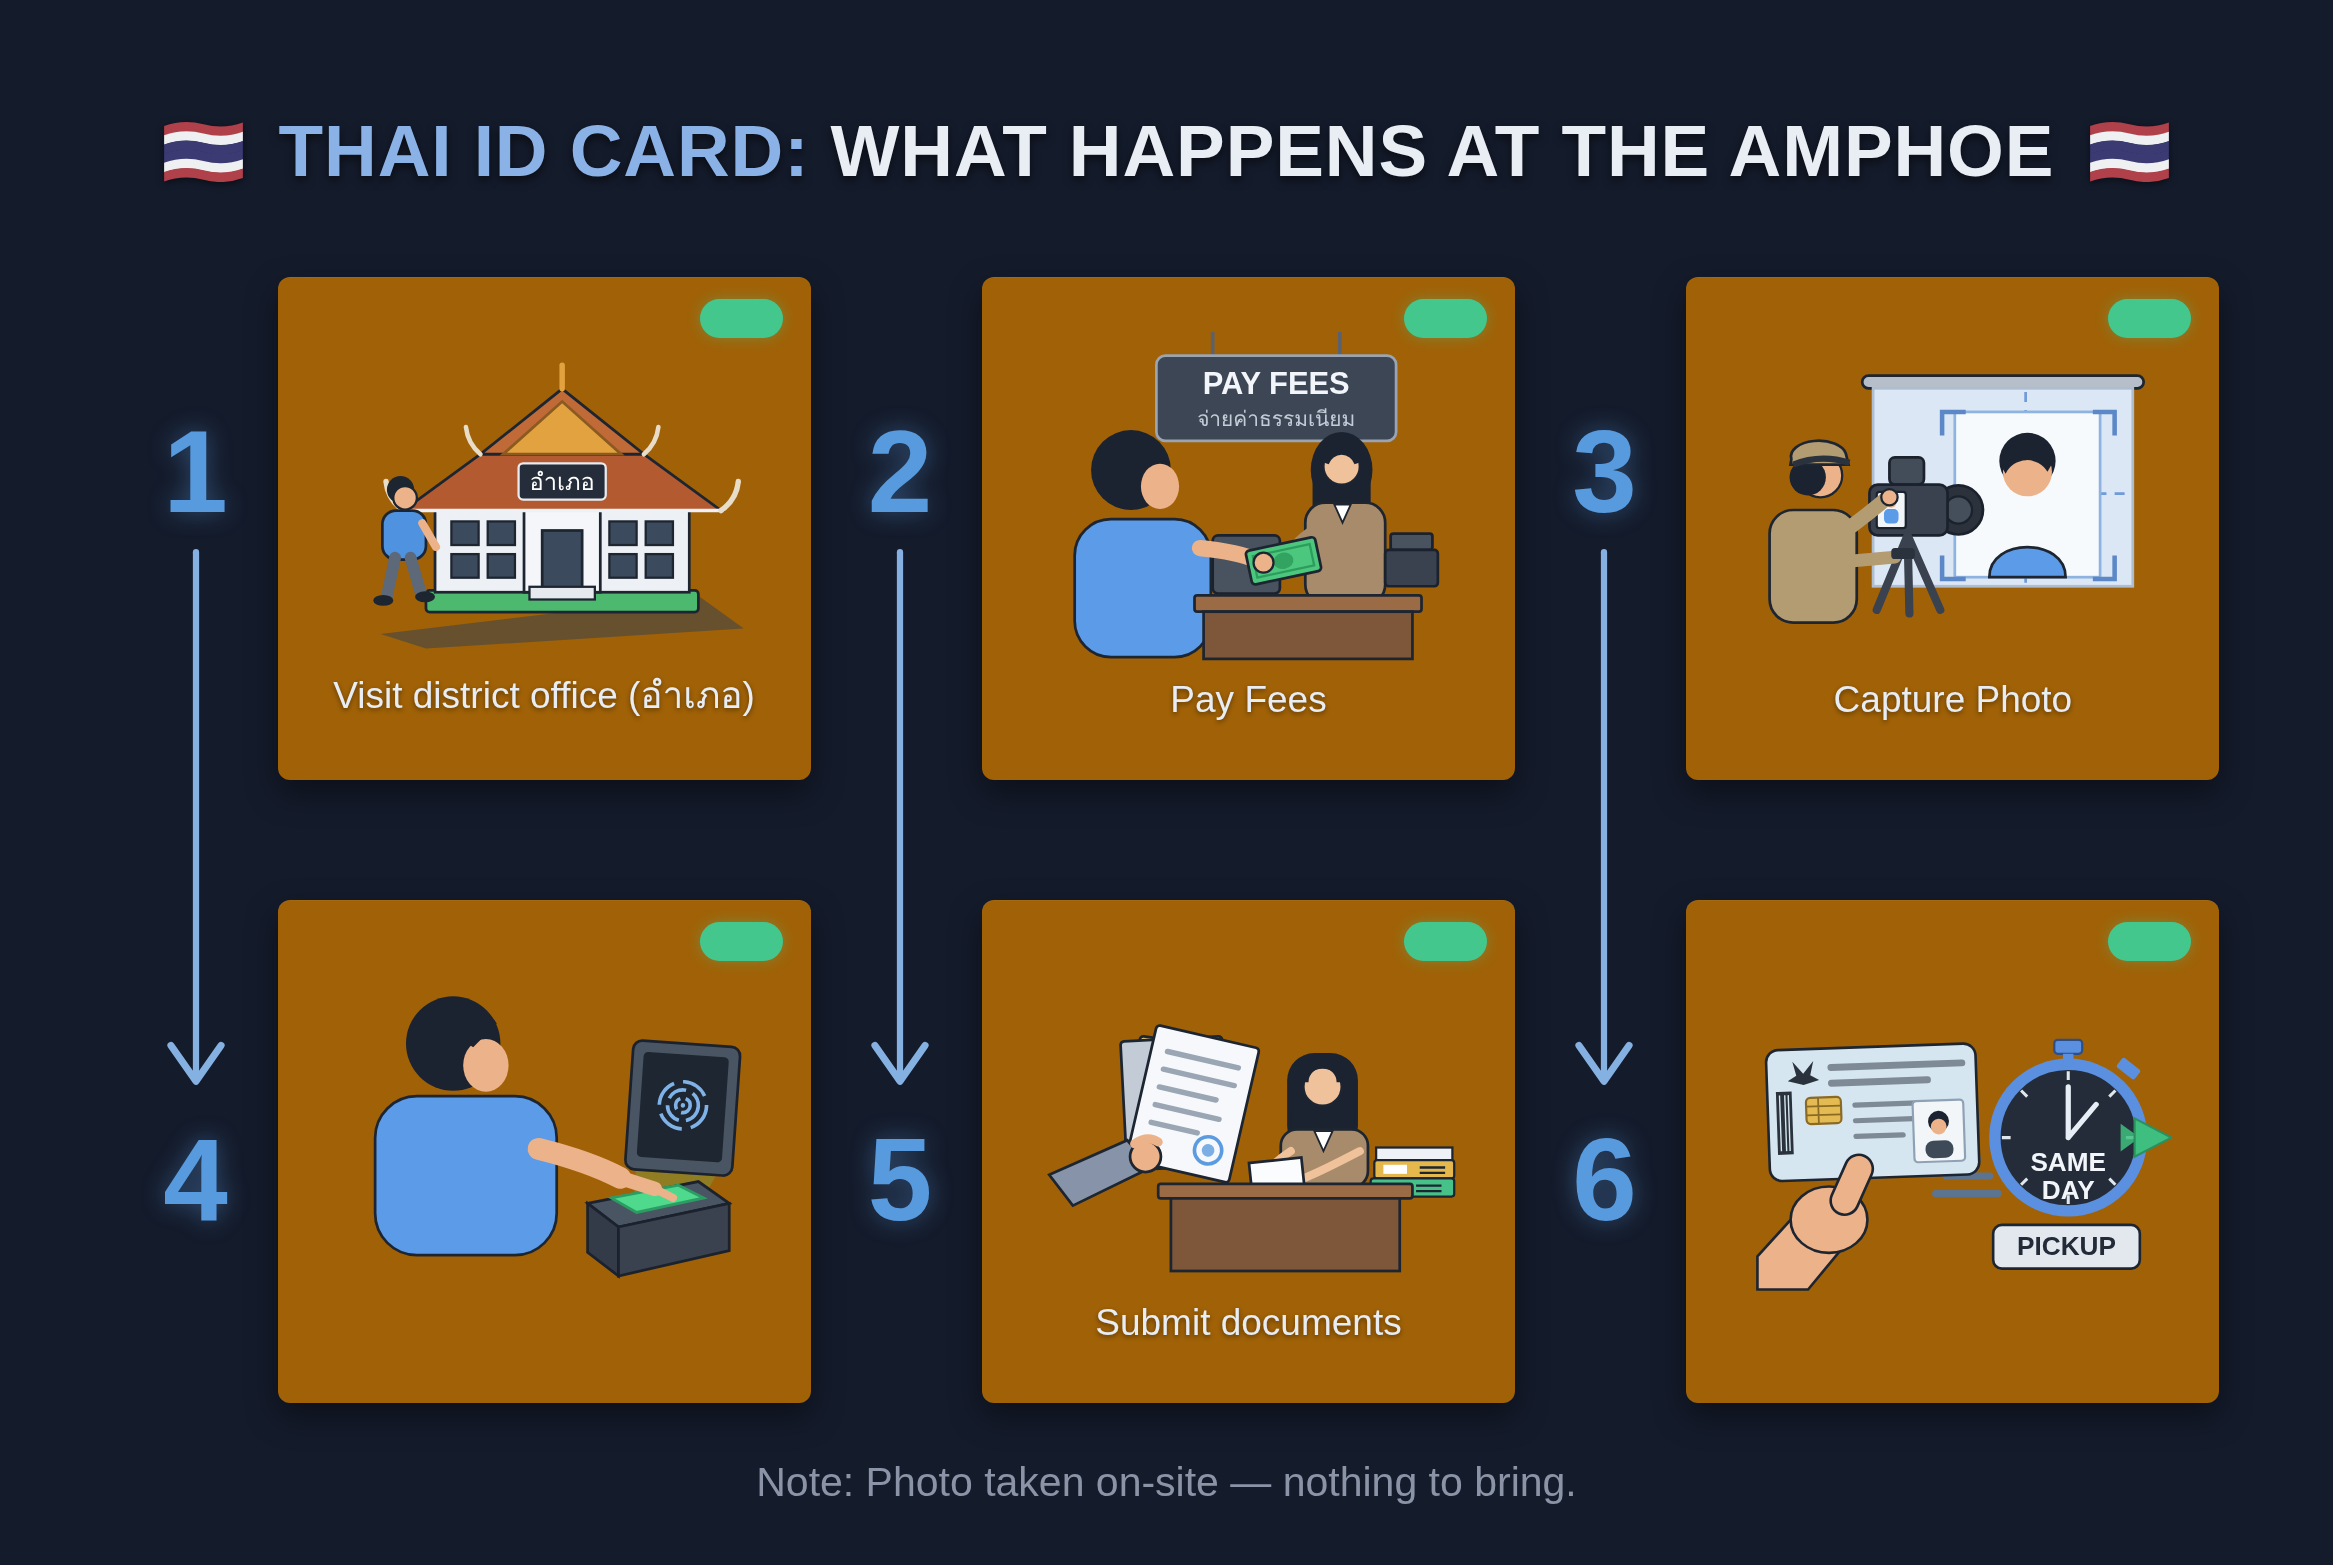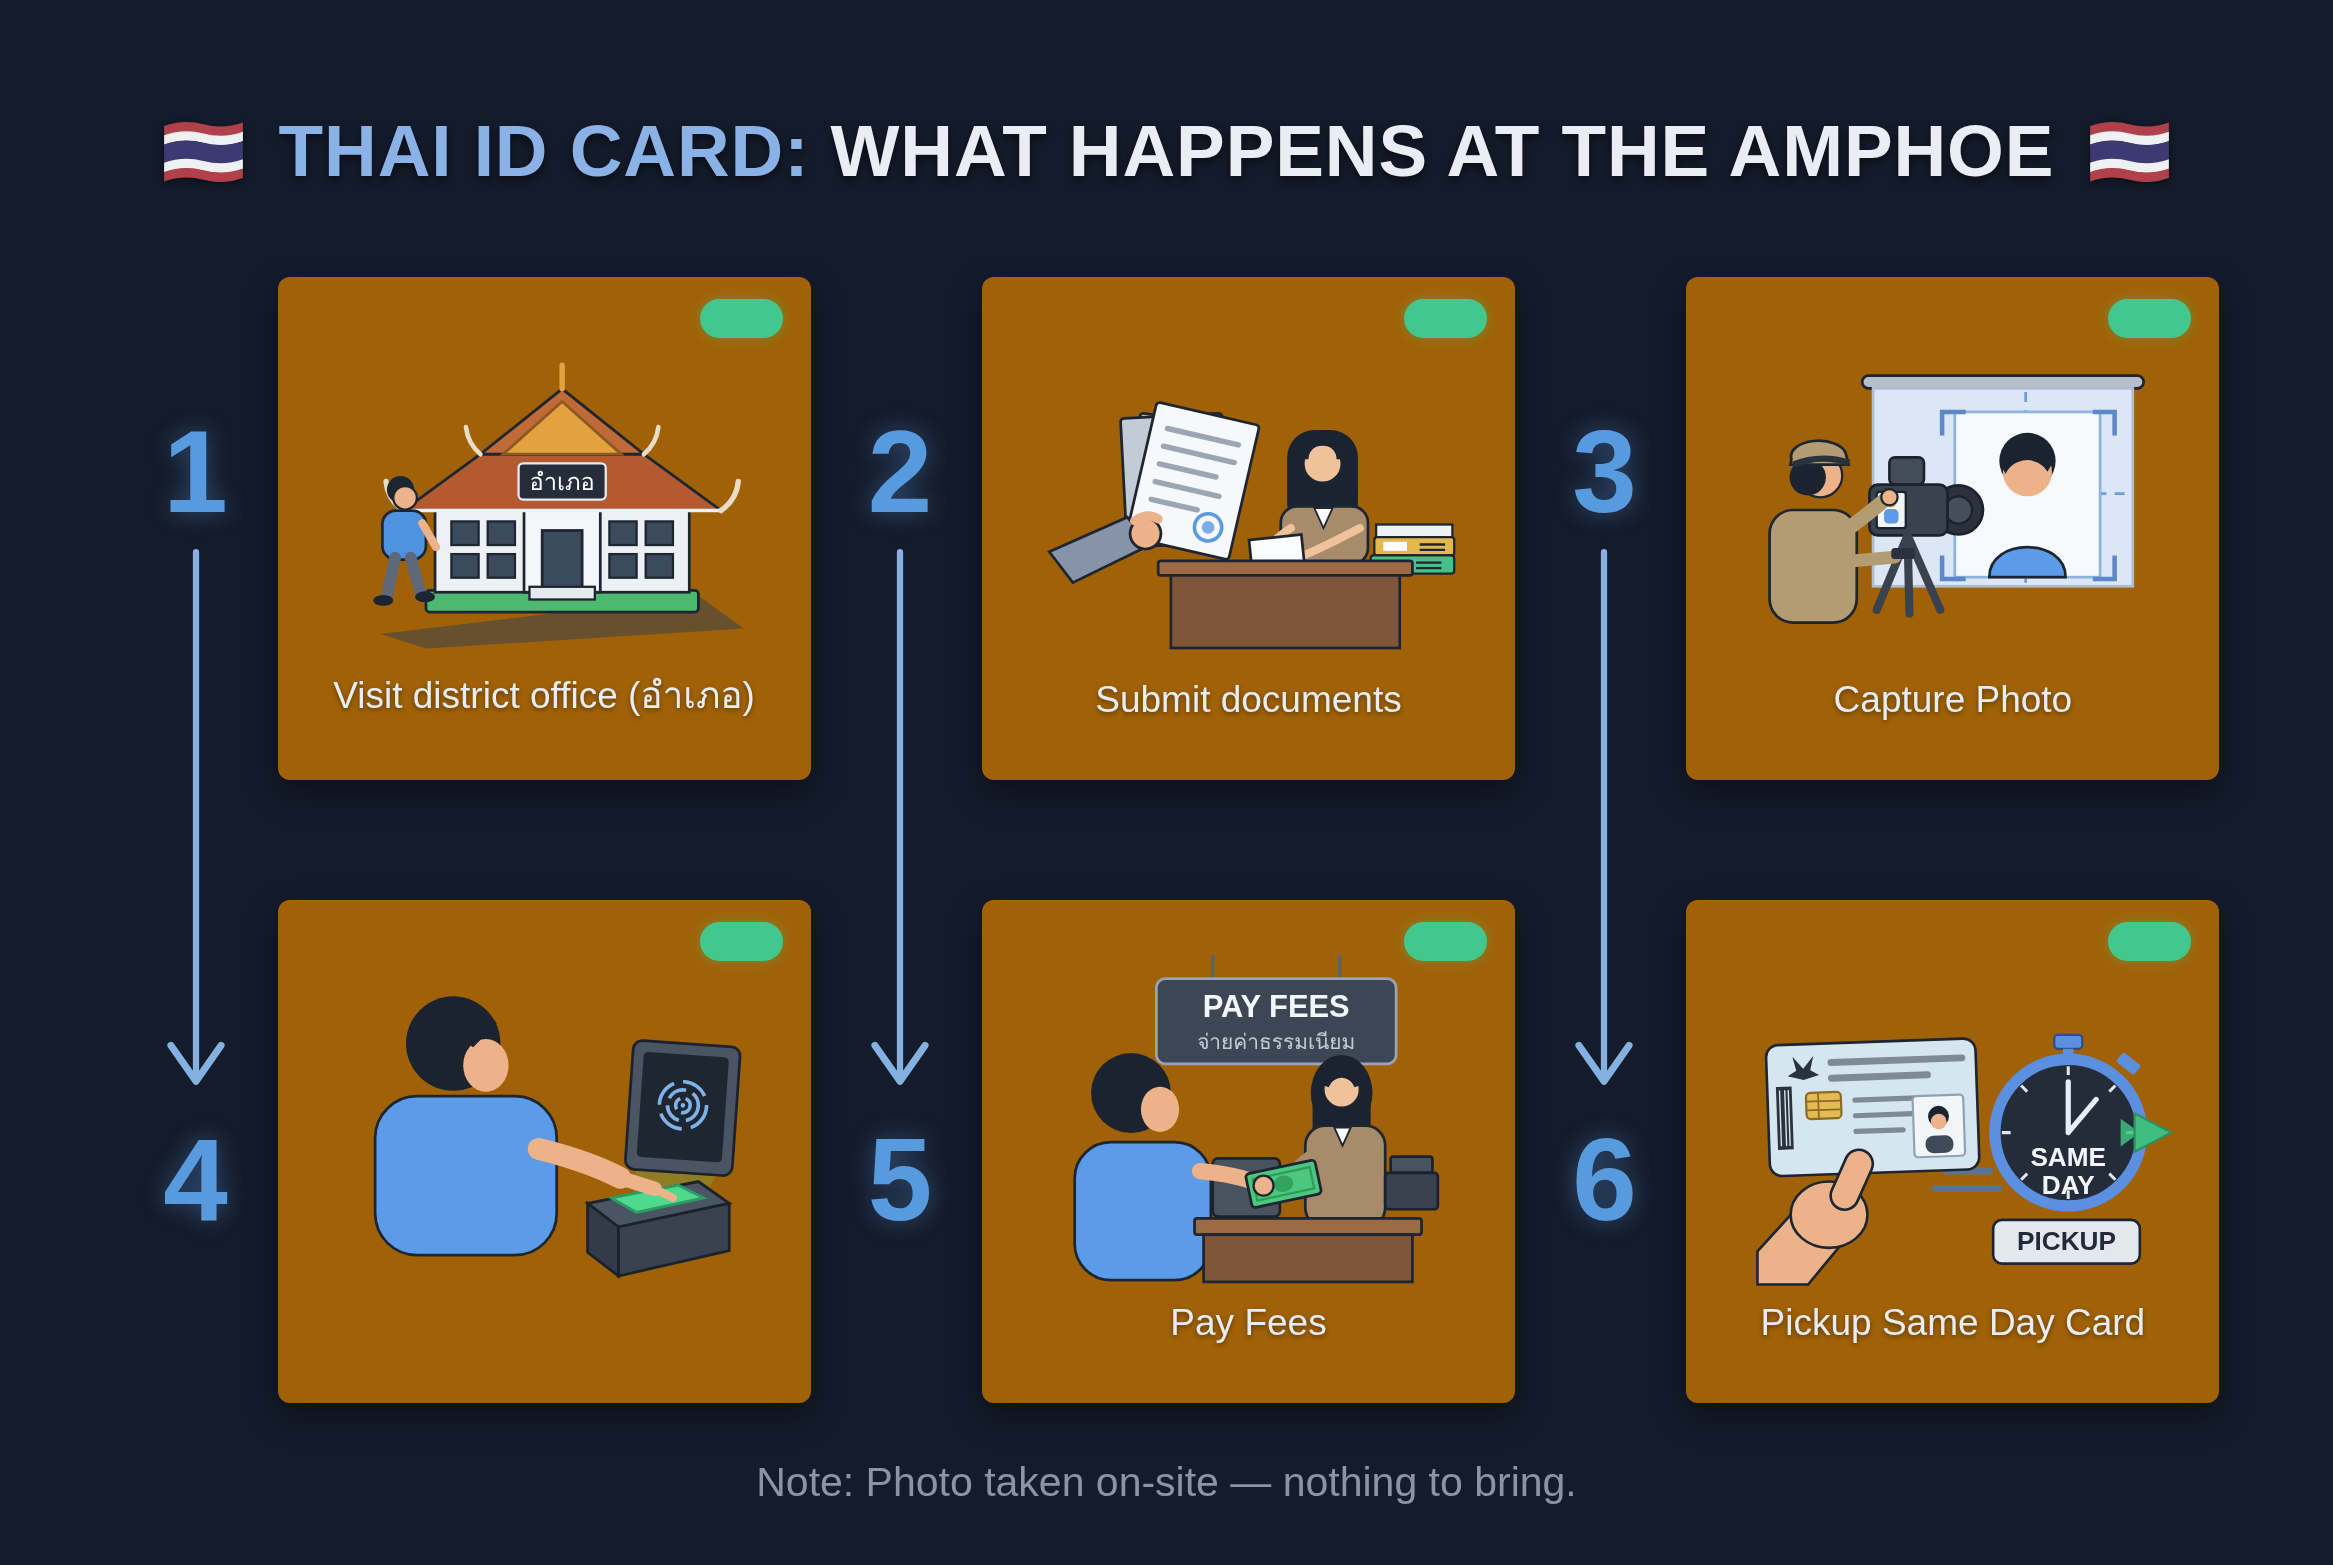--- a/index.html
+++ b/index.html
@@ -180,61 +180,20 @@
         <polyline points="12,560 40,600 68,560" fill="none" stroke="#84b1e2" stroke-width="8" stroke-linecap="round" stroke-linejoin="round"></polyline>
       </svg>
       <div class="step-num">5</div>
     </div>
     <div class="cards">
 
       <div class="card">
         <div class="badge"></div>
         <div class="illus">
           <svg viewBox="0 0 500 370">
-            <rect x="292" y="108" width="78" height="110" rx="30" fill="#1c2330"></rect>
-            <rect x="296" y="150" width="70" height="74" rx="18" fill="#1c2330"></rect>
-            <circle cx="331" cy="145" r="21" fill="#f0c29b" stroke="#1d2531" stroke-width="2.5"></circle>
-            <path d="M310,140 a21,21 0 0 1 42,0" stroke="#1c2330" stroke-width="11" fill="none"></path>
-            <rect x="285" y="192" width="96" height="64" rx="18" fill="#a78b6a" stroke="#1d2531" stroke-width="3"></rect>
-            <polygon points="322,194 342,194 332,216" fill="#ffffff" stroke="#1d2531" stroke-width="2"></polygon>
-            <path d="M296,216 Q272,232 268,244" stroke="#f0c29b" stroke-width="9" fill="none" stroke-linecap="round"></path>
-            <path d="M372,216 Q330,238 310,246" stroke="#f0c29b" stroke-width="9" fill="none" stroke-linecap="round"></path>
-            <rect x="252" y="226" width="58" height="42" fill="#fbfcfe" stroke="#1d2531" stroke-width="3" transform="rotate(-6 281 247)"></rect>
-            <rect x="390" y="212" width="84" height="14" fill="#eef1f5" stroke="#1d2531" stroke-width="2.5"></rect>
-            <rect x="388" y="226" width="88" height="20" rx="3" fill="#e5b84e" stroke="#1d2531" stroke-width="2.5"></rect>
-            <rect x="384" y="246" width="92" height="20" rx="3" fill="#46c289" stroke="#1d2531" stroke-width="2.5"></rect>
-            <rect x="398" y="231" width="26" height="10" fill="#ffffff"></rect>
-            <rect x="394" y="251" width="26" height="10" fill="#ffffff"></rect>
-            <path d="M438,234 h28 M438,240 h28 M434,254 h28 M434,260 h28" stroke="#1d2531" stroke-width="2.5"></path>
-            <rect x="150" y="252" width="280" height="16" rx="3" fill="#9a6b45" stroke="#1d2531" stroke-width="3"></rect>
-            <rect x="164" y="268" width="252" height="80" fill="#7e563a" stroke="#1d2531" stroke-width="3"></rect>
-            <g transform="rotate(8 175 166)">
-              <rect x="120" y="96" width="110" height="140" rx="4" fill="#d9c07b" stroke="#1d2531" stroke-width="3"></rect>
-            </g>
-            <g transform="rotate(-3 172 163)">
-              <rect x="112" y="92" width="112" height="142" rx="4" fill="#c2cbd6" stroke="#1d2531" stroke-width="3"></rect>
-            </g>
-            <g transform="rotate(13 188 164)">
-              <rect x="130" y="88" width="116" height="152" rx="4" fill="#f6f8fb" stroke="#1d2531" stroke-width="3"></rect>
-              <path d="M148,114 h80 M148,134 h80 M148,154 h64 M148,174 h72 M148,194 h52" stroke="#9aa6b4" stroke-width="6" stroke-linecap="round"></path>
-              <circle cx="216" cy="210" r="15" fill="none" stroke="#5b9be0" stroke-width="4"></circle>
-              <circle cx="216" cy="210" r="7" fill="#5b9be0" opacity="0.8"></circle>
-            </g>
-            <polygon points="30,242 116,204 142,234 56,276" fill="#8793a8" stroke="#1d2531" stroke-width="3"></polygon>
-            <circle cx="136" cy="222" r="17" fill="#ecb289" stroke="#1d2531" stroke-width="3"></circle>
-            <path d="M124,208 Q138,198 150,206" stroke="#ecb289" stroke-width="10" fill="none" stroke-linecap="round"></path>
-          </svg>
-        </div>
-        <div class="caption">Submit documents</div>
-      </div>
-
-      <div class="card">
-        <div class="badge"></div>
-        <div class="illus">
-          <svg viewBox="0 0 500 370">
             <path d="M210,0 L210,28 M350,0 L350,28" stroke="#5a6270" stroke-width="4"></path>
             <rect x="148" y="26" width="264" height="94" rx="10" fill="#3d4654" stroke="#9aa4b2" stroke-width="3"></rect>
             <text x="280" y="68" text-anchor="middle" font-size="34" font-weight="bold" fill="#f2f5f9">PAY FEES</text>
             <text x="280" y="104" text-anchor="middle" font-size="23" fill="#c3ccd8">จ่ายค่าธรรมเนียม</text>
             <rect x="210" y="224" width="74" height="64" rx="6" fill="#49535f" stroke="#1b222e" stroke-width="3"></rect>
             <circle cx="120" cy="152" r="44" fill="#1c2330"></circle>
             <ellipse cx="152" cy="170" rx="21" ry="25" fill="#ecb289"></ellipse>
             <rect x="58" y="206" width="150" height="152" rx="40" fill="#5b9be8" stroke="#1d2531" stroke-width="3"></rect>
             <path d="M196,238 Q238,242 260,252" stroke="#ecb289" stroke-width="18" fill="none" stroke-linecap="round"></path>
             <ellipse cx="352" cy="152" rx="34" ry="42" fill="#1c2330"></ellipse>
@@ -251,20 +210,61 @@
               <ellipse cx="288" cy="252" rx="11" ry="9" fill="#2e9c5c" opacity="0.85"></ellipse>
             </g>
             <circle cx="266" cy="254" r="11" fill="#ecb289" stroke="#1d2531" stroke-width="2.5"></circle>
             <rect x="406" y="222" width="46" height="18" rx="3" fill="#49535f" stroke="#1b222e" stroke-width="3"></rect>
             <rect x="400" y="240" width="58" height="40" rx="4" fill="#39424e" stroke="#1b222e" stroke-width="3"></rect>
             <rect x="190" y="290" width="250" height="18" rx="3" fill="#9a6b45" stroke="#1d2531" stroke-width="3"></rect>
             <rect x="200" y="308" width="230" height="52" fill="#7e563a" stroke="#1d2531" stroke-width="3"></rect>
           </svg>
         </div>
         <div class="caption">Pay Fees</div>
+      </div>
+
+      <div class="card">
+        <div class="badge"></div>
+        <div class="illus">
+          <svg viewBox="0 0 500 370">
+            <rect x="292" y="108" width="78" height="110" rx="30" fill="#1c2330"></rect>
+            <rect x="296" y="150" width="70" height="74" rx="18" fill="#1c2330"></rect>
+            <circle cx="331" cy="145" r="21" fill="#f0c29b" stroke="#1d2531" stroke-width="2.5"></circle>
+            <path d="M310,140 a21,21 0 0 1 42,0" stroke="#1c2330" stroke-width="11" fill="none"></path>
+            <rect x="285" y="192" width="96" height="64" rx="18" fill="#a78b6a" stroke="#1d2531" stroke-width="3"></rect>
+            <polygon points="322,194 342,194 332,216" fill="#ffffff" stroke="#1d2531" stroke-width="2"></polygon>
+            <path d="M296,216 Q272,232 268,244" stroke="#f0c29b" stroke-width="9" fill="none" stroke-linecap="round"></path>
+            <path d="M372,216 Q330,238 310,246" stroke="#f0c29b" stroke-width="9" fill="none" stroke-linecap="round"></path>
+            <rect x="252" y="226" width="58" height="42" fill="#fbfcfe" stroke="#1d2531" stroke-width="3" transform="rotate(-6 281 247)"></rect>
+            <rect x="390" y="212" width="84" height="14" fill="#eef1f5" stroke="#1d2531" stroke-width="2.5"></rect>
+            <rect x="388" y="226" width="88" height="20" rx="3" fill="#e5b84e" stroke="#1d2531" stroke-width="2.5"></rect>
+            <rect x="384" y="246" width="92" height="20" rx="3" fill="#46c289" stroke="#1d2531" stroke-width="2.5"></rect>
+            <rect x="398" y="231" width="26" height="10" fill="#ffffff"></rect>
+            <rect x="394" y="251" width="26" height="10" fill="#ffffff"></rect>
+            <path d="M438,234 h28 M438,240 h28 M434,254 h28 M434,260 h28" stroke="#1d2531" stroke-width="2.5"></path>
+            <rect x="150" y="252" width="280" height="16" rx="3" fill="#9a6b45" stroke="#1d2531" stroke-width="3"></rect>
+            <rect x="164" y="268" width="252" height="80" fill="#7e563a" stroke="#1d2531" stroke-width="3"></rect>
+            <g transform="rotate(8 175 166)">
+              <rect x="120" y="96" width="110" height="140" rx="4" fill="#d9c07b" stroke="#1d2531" stroke-width="3"></rect>
+            </g>
+            <g transform="rotate(-3 172 163)">
+              <rect x="112" y="92" width="112" height="142" rx="4" fill="#c2cbd6" stroke="#1d2531" stroke-width="3"></rect>
+            </g>
+            <g transform="rotate(13 188 164)">
+              <rect x="130" y="88" width="116" height="152" rx="4" fill="#f6f8fb" stroke="#1d2531" stroke-width="3"></rect>
+              <path d="M148,114 h80 M148,134 h80 M148,154 h64 M148,174 h72 M148,194 h52" stroke="#9aa6b4" stroke-width="6" stroke-linecap="round"></path>
+              <circle cx="216" cy="210" r="15" fill="none" stroke="#5b9be0" stroke-width="4"></circle>
+              <circle cx="216" cy="210" r="7" fill="#5b9be0" opacity="0.8"></circle>
+            </g>
+            <polygon points="30,242 116,204 142,234 56,276" fill="#8793a8" stroke="#1d2531" stroke-width="3"></polygon>
+            <circle cx="136" cy="222" r="17" fill="#ecb289" stroke="#1d2531" stroke-width="3"></circle>
+            <path d="M124,208 Q138,198 150,206" stroke="#ecb289" stroke-width="10" fill="none" stroke-linecap="round"></path>
+          </svg>
+        </div>
+        <div class="caption">Submit documents</div>
       </div>
 
     </div>
   </div>
 
   <div class="group">
     <div class="gutter">
       <div class="step-num num-top">3</div>
       <svg class="arrow-svg" viewBox="0 0 80 640">
         <line x1="40" y1="8" x2="40" y2="594" stroke="#84b1e2" stroke-width="7" stroke-linecap="round"></line>
@@ -338,21 +338,20 @@
               <circle cx="243" cy="186" r="9" fill="#ecb289"></circle>
               <rect x="227" y="202" width="32" height="20" rx="9" fill="#3f4a58"></rect>
             </g>
             <polygon points="36,332 96,266 152,300 94,370 36,370" fill="#ecb289" stroke="#1d2531" stroke-width="3"></polygon>
             <ellipse cx="118" cy="290" rx="44" ry="38" fill="#ecb289" stroke="#1d2531" stroke-width="3"></ellipse>
             <rect x="128" y="214" width="32" height="72" rx="16" fill="#ecb289" stroke="#1d2531" stroke-width="3" transform="rotate(24 144 250)"></rect>
             <rect x="306" y="296" width="168" height="50" rx="10" fill="#e3e8ee" stroke="#1d2531" stroke-width="3"></rect>
             <text x="390" y="331" text-anchor="middle" font-size="30" font-weight="bold" fill="#232b38">PICKUP</text>
           </svg>
         </div>
-        <div class="caption">Pickup Same Day Card</div>
       </div>
 
     </div>
   </div>
 
 </div>
 
 <div class="note">Note: Photo taken on-site — nothing to bring.</div>
 
 

